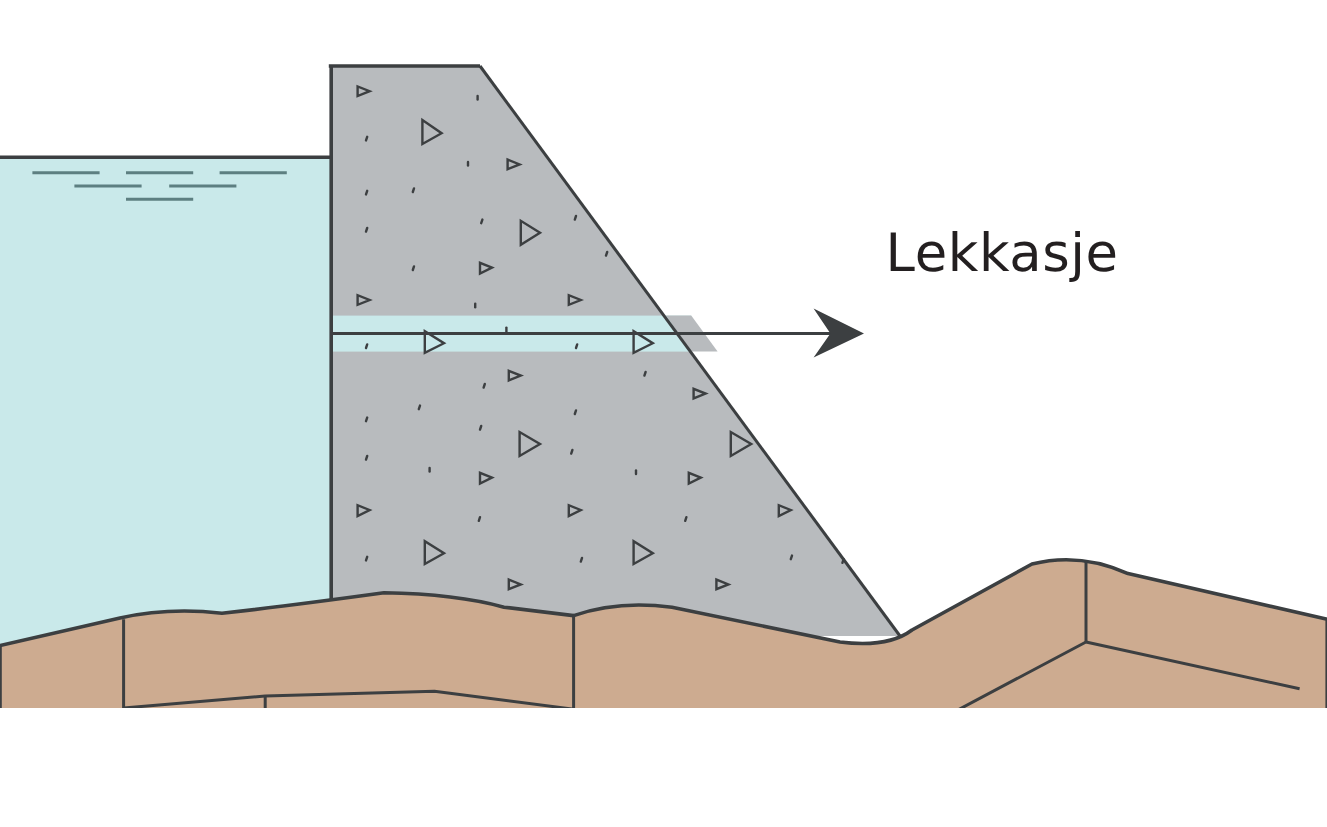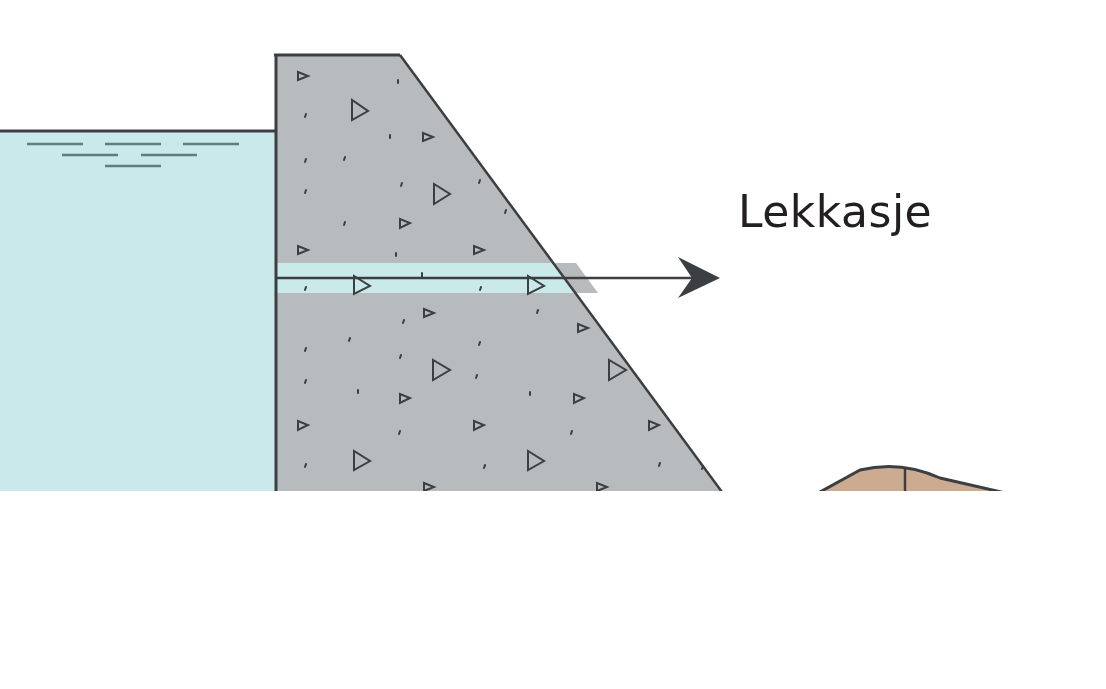--- a/index.html
+++ b/index.html
@@ -1,16 +1,16 @@
 <!DOCTYPE html>
 <html><head>
 <meta charset="utf-8">
 <style>
   html,body{margin:0;padding:0;background:#ffffff;}
-  #stage{position:relative;width:1106px;height:491px;overflow:hidden;background:#ffffff;text-align:right;}
+  #stage{position:relative;width:1106px;height:590px;overflow:hidden;background:#ffffff;text-align:right;}
   svg{position:absolute;left:0;top:0;}
   .label{position:absolute;left:738px;top:186px;font-family:"DejaVu Sans",sans-serif;font-size:44px;color:#231f20;letter-spacing:0.5px;}
 </style>
 </head>
 <body>
 
 <div id="stage">
   <svg width="1106" height="689" viewBox="0 0 1106 689">
 
     <g>

